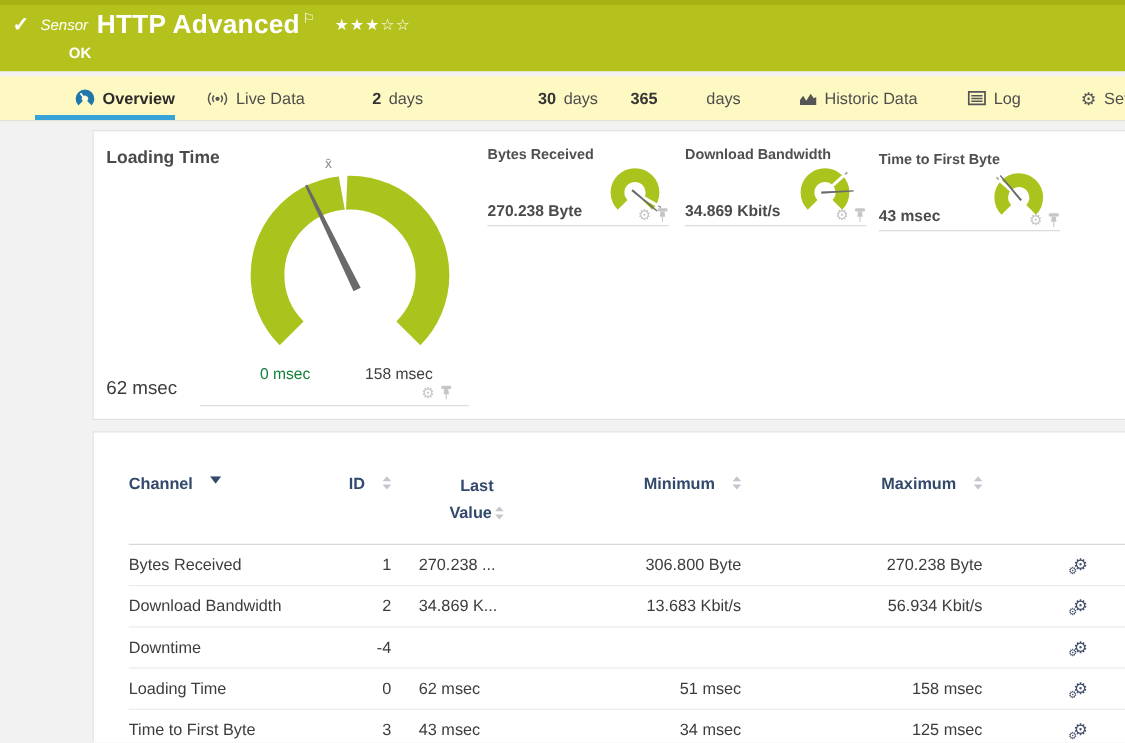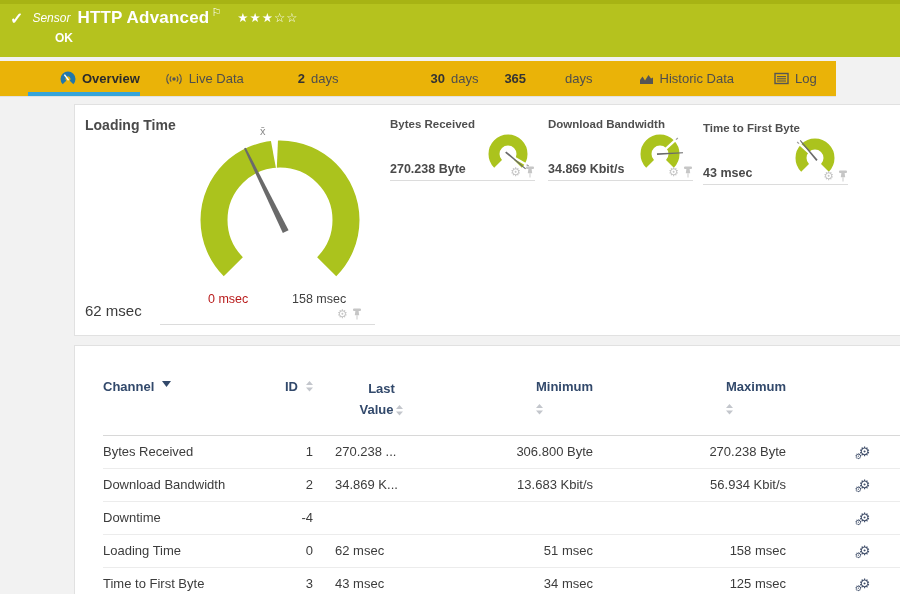--- a/index.html
+++ b/index.html
@@ -11,46 +11,46 @@
     color:#3c3c3c;
   }
   
   .app-header{
     position:absolute; left:0; top:0; width:900px; height:57px;
     background:#b5c21e; border-top:4px solid #a7b314; color:#fff;
   }
   .hdr-row1{ display:flex; align-items:center; padding:4px 0 0 10px; }
   .check{ font-size:16px; font-weight:bold; }
   .sensor-kind{ font-style:italic; font-size:12px; margin-left:9px; }
-  .sensor-title{ font-weight:bold; font-size:17px; margin-left:7px; letter-spacing:.2px;}
+  .sensor-title{ font-weight:bold; font-size:21px; margin-left:7px; letter-spacing:.2px;}
   .flag{ font-size:11px; position:relative; top:-6px; margin-left:2px; }
   .stars{ margin-left:16px; font-size:12.5px; letter-spacing:1px; position:relative; top:-1px;}
   .status-ok{ font-weight:bold; font-size:12px; margin:3px 0 0 55px; }
   
   .tabbar{
-    position:absolute; left:0; top:61px; width:836px; height:36px;
-    background:#eab308; border-bottom:1px solid #e2e2e2;
+    position:absolute; left:0; top:61px; width:900px; height:36px;
+    background:#fef9c3; border-bottom:1px solid #e2e2e2;
     display:flex; align-items:stretch; padding-left:28px; overflow:hidden;
   }
   .tab{ display:flex; align-items:center; gap:6px; font-size:13px; color:#4e4e4e; cursor:default; white-space:nowrap;}
   .tab .num{ font-weight:bold; color:#333; }
   .tab.active{ color:#2b2b2b; font-weight:bold; box-shadow:inset 0 -4px 0 #36a4d9; padding-left:32px; }
   .t-livedata{ margin-left:25px; } .t-2days{ margin-left:54px; } .t-30days{ margin-left:92px; }
   .t-365days{ margin-left:26px;gap:39px; } .t-historic{ margin-left:46px;justify-content:flex-end; } .t-log{ margin-left:40px; }
   .t-settings{ margin-left:48px; }
   .gear-glyph{ font-size:14px; color:#555; line-height:1; }
   
   .panel{ position:absolute; left:30px; width:862px; background:#fff; border:1px solid #e1e1e1;margin-left:44px; }
   .panel-gauges{ top:104px; height:232px; }
   .panel-table{ top:345px; height:255px; }
   
   .gauge-title{ position:absolute; left:10px; top:12px; font-size:14px; font-weight:bold; color:#4a4a4a; }
   .main-gauge-svg{ position:absolute; left:110px; top:18px; }
   .avg-marker{ position:absolute; left:185px; top:20px; font-size:11px; color:#8a8a8a; }
-  .scale-min{ position:absolute; left:133px; top:187px; font-size:12.5px; color:#b91c1c; }
+  .scale-min{ position:absolute; left:133px; top:187px; font-size:12.5px; color:#15803d; }
   .scale-max{ position:absolute; left:217px; top:187px; font-size:12.5px; color:#3f3f3f; }
   .main-value{ position:absolute; left:10px; top:197px; font-size:15px; color:#3b3b3b; }
   .gauge-line{ position:absolute; left:85px; top:219px; width:215px; border-top:1px solid #dcdcdc; }
   .cell-icons{ position:absolute; display:flex; align-items:center; gap:4px; z-index:3; }
   .main-cell-icons{ left:262px; top:203px; }
   .icon-gear-sm{ font-size:12px; color:#c6c6c6; line-height:1; }
   
   .mini{ position:absolute; top:10px; width:145px; height:66px; border-bottom:1px solid #dcdcdc; }
   .mini-0{ left:315px; } .mini-1{ left:473px; } .mini-2{ left:628px; top:14px; }
   .m-title{ position:absolute; left:0; top:3px; font-size:11.5px; font-weight:bold; color:#4f4f4f; white-space:nowrap;}
@@ -59,22 +59,22 @@
   .m-value{ position:absolute; left:0; bottom:4px; font-size:12.5px; font-weight:600; color:#4a4a4a; white-space:nowrap;}
   .mini .cell-icons{ right:0; bottom:2px; }
   
   .tbl{ margin:0 26px 0 28px; }
   .thead{
     display:grid; grid-template-columns:182px 28px 137px 143px 193px 1fr;
     align-items:start; padding-top:33px; padding-bottom:14px;
     border-bottom:1px solid #d8d8d8;
     color:#32496b; font-size:13px; font-weight:bold;
   }
-  .th{ display:flex; align-items:flex-start; gap:8px; }
-  .th-id{ justify-self:end; } .th-min,.th-max{ justify-self:end;flex-direction:column; }
+  .th{ display:flex; align-items:flex-start; gap:14px; }
+  .th-id{ justify-self:end; } .th-min,.th-max{ justify-self:end; }
   .th-last{ justify-self:center; text-align:center; max-width:58px; display:block; line-height:1.6;}
   .th-last .sorticon{ margin-left:3px; }
   .trow{
     display:grid; grid-template-columns:182px 28px 137px 143px 193px 1fr;
     align-items:center; height:33px; border-bottom:1px solid #ececec;
     font-size:13px; color:#3c3c3c;
   }
   .c-id{ justify-self:end; } .c-last{ padding-left:22px; } .c-min,.c-max{ justify-self:end; }
   .c-icon{ justify-self:center; margin-left:34px; position:relative; cursor:pointer; }
   .chset-gear{ font-size:13px; color:#42506b; line-height:1; }

